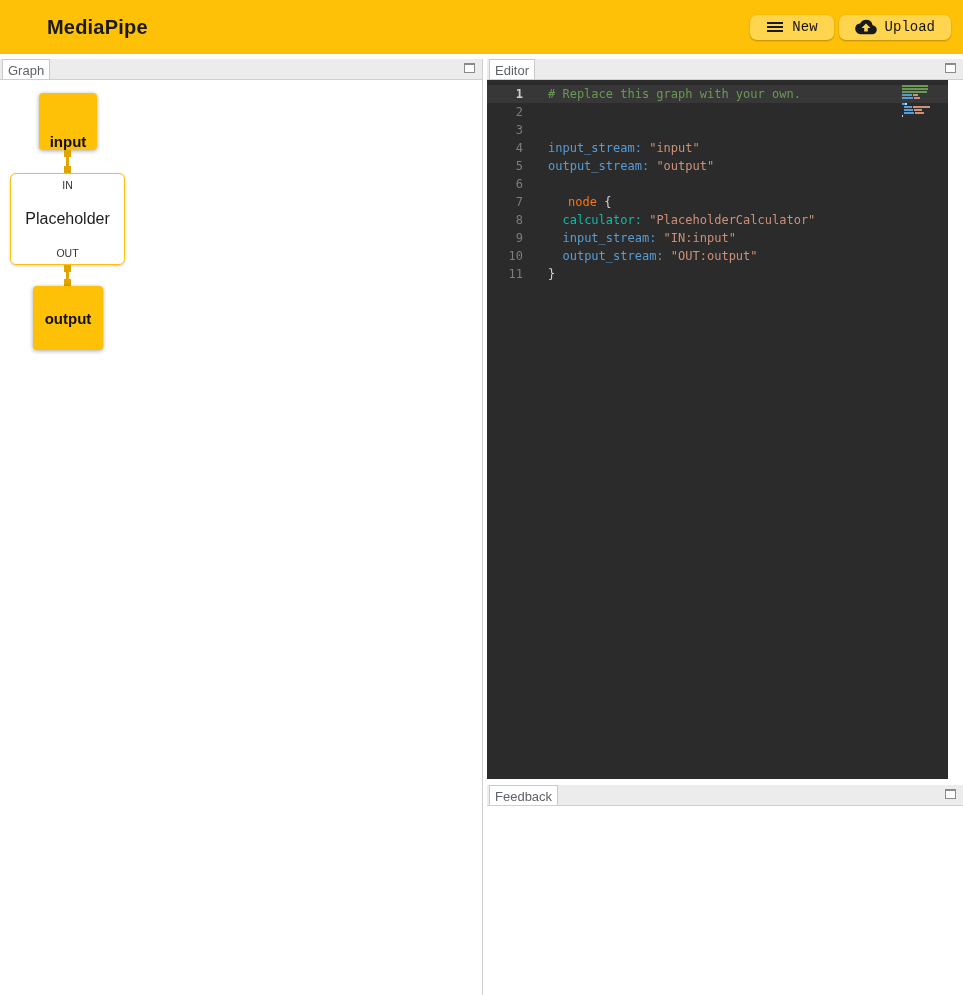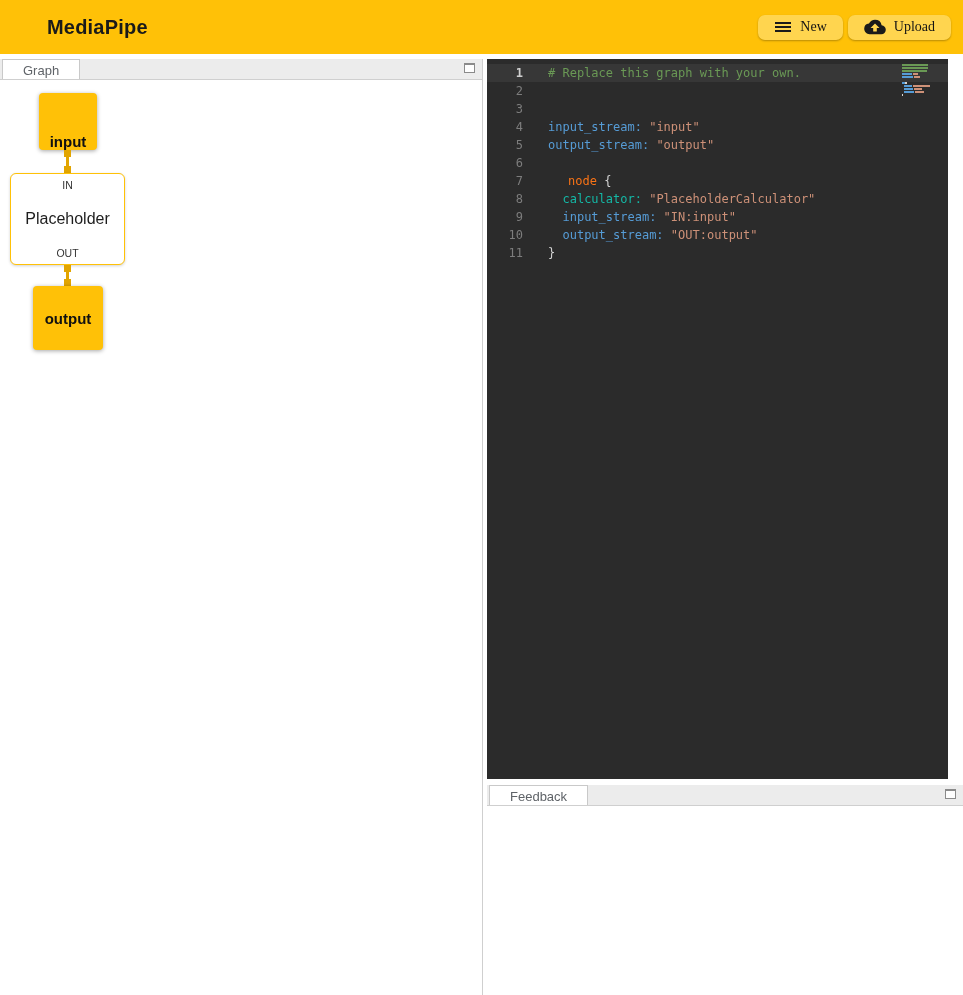--- a/index.html
+++ b/index.html
@@ -6,34 +6,34 @@
     font-family:"Liberation Sans", sans-serif;}
   *{box-sizing:border-box;}
 
   
   .app-header{height:54px;background:var(--header-bg,#FFC107);display:flex;align-items:center;
     justify-content:space-between;padding:0 12px 0 10px;}
   .app-title{font-size:20px;font-weight:700;color:#1a1a1a;letter-spacing:.2px;margin-left:37px;}
   .header-buttons{display:flex;gap:5px;}
   .hdr-btn{display:flex;align-items:center;gap:8px;height:25px;padding:4px 16px;
     background:var(--button-bg,#FFD54F);border:none;border-radius:7px;cursor:pointer;
-    font-family:Liberation Serif, serif;font-size:14px;font-weight:500;color:#141414;
+    font-family:Liberation Mono, monospace;font-size:14px;font-weight:500;color:#141414;
     box-shadow:0 1px 2px rgba(0,0,0,.28);}
   .hdr-btn svg{display:block;}
 
   
   .main{display:flex;height:941px;padding-top:5px;}
   .graph-panel{width:483px;border-right:1px solid #cfcfcf;display:flex;flex-direction:column;}
   .vsplit{width:4px;background:#fff;}
   .right-col{flex:1;display:flex;flex-direction:column;min-width:0;}
 
   
   .tabs{height:21px;background:#ececec;border-bottom:1px solid #cfcfcf;display:flex;
     align-items:flex-end;position:relative;flex:none;}
-  .tab{height:20px;padding:3px 20px 0;background:#fff;border:1px solid #c9c9c9;border-bottom:none;
+  .tab{height:20px;padding:3px 5px 0;background:#fff;border:1px solid #c9c9c9;border-bottom:none;
     margin-left:2px;font-size:13px;color:#5f6368;line-height:16px;}
   .popout{position:absolute;right:7px;top:4px;width:11px;height:10px;border:1px solid #8a8a8a;
     border-top-width:2px;background:#fdfdfd;cursor:pointer;}
 
   
   .graph-canvas{flex:1;position:relative;background:#fff;}
   .gnode{position:absolute;display:flex;align-items:center;justify-content:center;
     border-radius:4px;box-shadow:0 1px 4px rgba(0,0,0,.35);cursor:pointer;}
   .gnode.stream{background:var(--node-fill,#FFC107);font-weight:700;font-size:15px;color:#111;}
   .node-input{left:39px;top:13px;width:58px;height:57px;align-items:flex-end;}
@@ -129,20 +129,24 @@
         <span>output</span>
       </div>
     </div>
   </section>
 
   <div class="vsplit"></div>
 
   <div class="right-col">
 
     <section class="editor-panel">
+      <div class="tabs">
+        <div class="tab">Editor</div>
+        <span class="popout"></span>
+      </div>
       <div class="editor-wrap">
         <div class="code-editor">
           <div id="code-lines">
               <div class="code-line active">
                 <span class="ln">1</span>
                 <span class="lc"><span style="color: rgb(106, 153, 85);"># Replace this graph with your own.</span></span>
               </div>
               <div class="code-line">
                 <span class="ln">2</span>
               </div>

